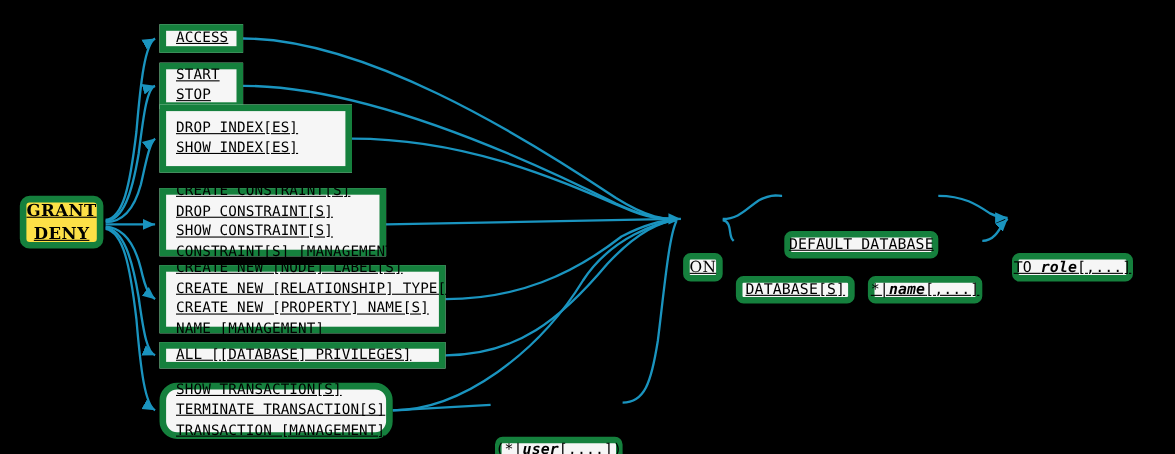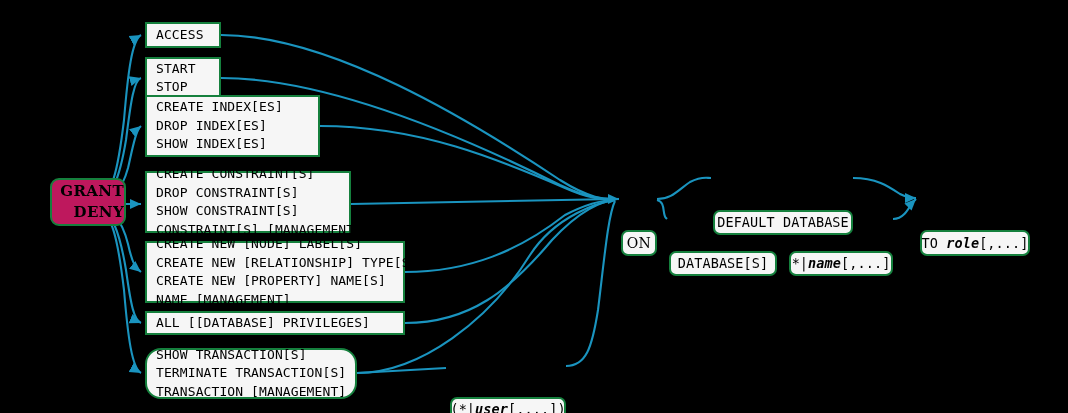--- a/index.html
+++ b/index.html
@@ -18,49 +18,49 @@
   #edge-layer {
     position: absolute;
     left: 0;
     top: 0;
     width: 1068px;
     height: 413px;
   }
   .node {
     position: absolute;
     box-sizing: border-box;
-    border: 2px solid #15803d;
+    border: 6px solid #15803d;
     background: #f6f6f6;
     color: #000000;
     display: flex;
     flex-direction: column;
     justify-content: center;
     z-index: 3;
+    text-decoration: underline;
   }
   .node.rect {
     border-radius: 0;
     align-items: flex-start;
     padding: 5px 8px 5px 9px;
   }
   .node.rounded {
     border-radius: 7px;
     align-items: center;
     padding: 4px 10px;
     margin-top: 44px;
   }
   .node.start-node {
-    background: #be185d;
+    background: #fde047;
     border-radius: 9px;
-    align-items: flex-end;
+    align-items: center;
     justify-content: center;
     font-family: "DejaVu Serif", "Liberation Serif", serif;
     font-weight: bold;
     font-size: 15px;
     line-height: 20px;
-    margin-left: 32px;
   }
   .node.on-node {
     font-family: "DejaVu Serif", "Liberation Serif", serif;
     font-size: 14px;
   }
   .line {
     font-size: 13px;
     line-height: 18.5px;
     white-space: pre;
     letter-spacing: 0.1px;
@@ -133,21 +133,20 @@
 
   <div id="privilege-nodes">
       <div class="node rect" style="left: 145px; top: 22px; width: 76px; height: 26px;">
         <div class="line">ACCESS</div>
       </div>
       <div class="node rect" style="left: 145px; top: 57px; width: 76px; height: 42px;">
         <div class="line">START</div>
         <div class="line">STOP</div>
       </div>
       <div class="node rect" style="left: 145px; top: 95px; width: 175px; height: 62px;">
-        <div class="line">CREATE INDEX[ES]</div>
         <div class="line">DROP INDEX[ES]</div>
         <div class="line">SHOW INDEX[ES]</div>
       </div>
       <div class="node rect" style="left: 145px; top: 171px; width: 206px; height: 62px;">
         <div class="line">CREATE CONSTRAINT[S]</div>
         <div class="line">DROP CONSTRAINT[S]</div>
         <div class="line">SHOW CONSTRAINT[S]</div>
         <div class="line">CONSTRAINT[S] [MANAGEMENT]</div>
       </div>
       <div class="node rect" style="left: 145px; top: 241px; width: 260px; height: 62px;">

